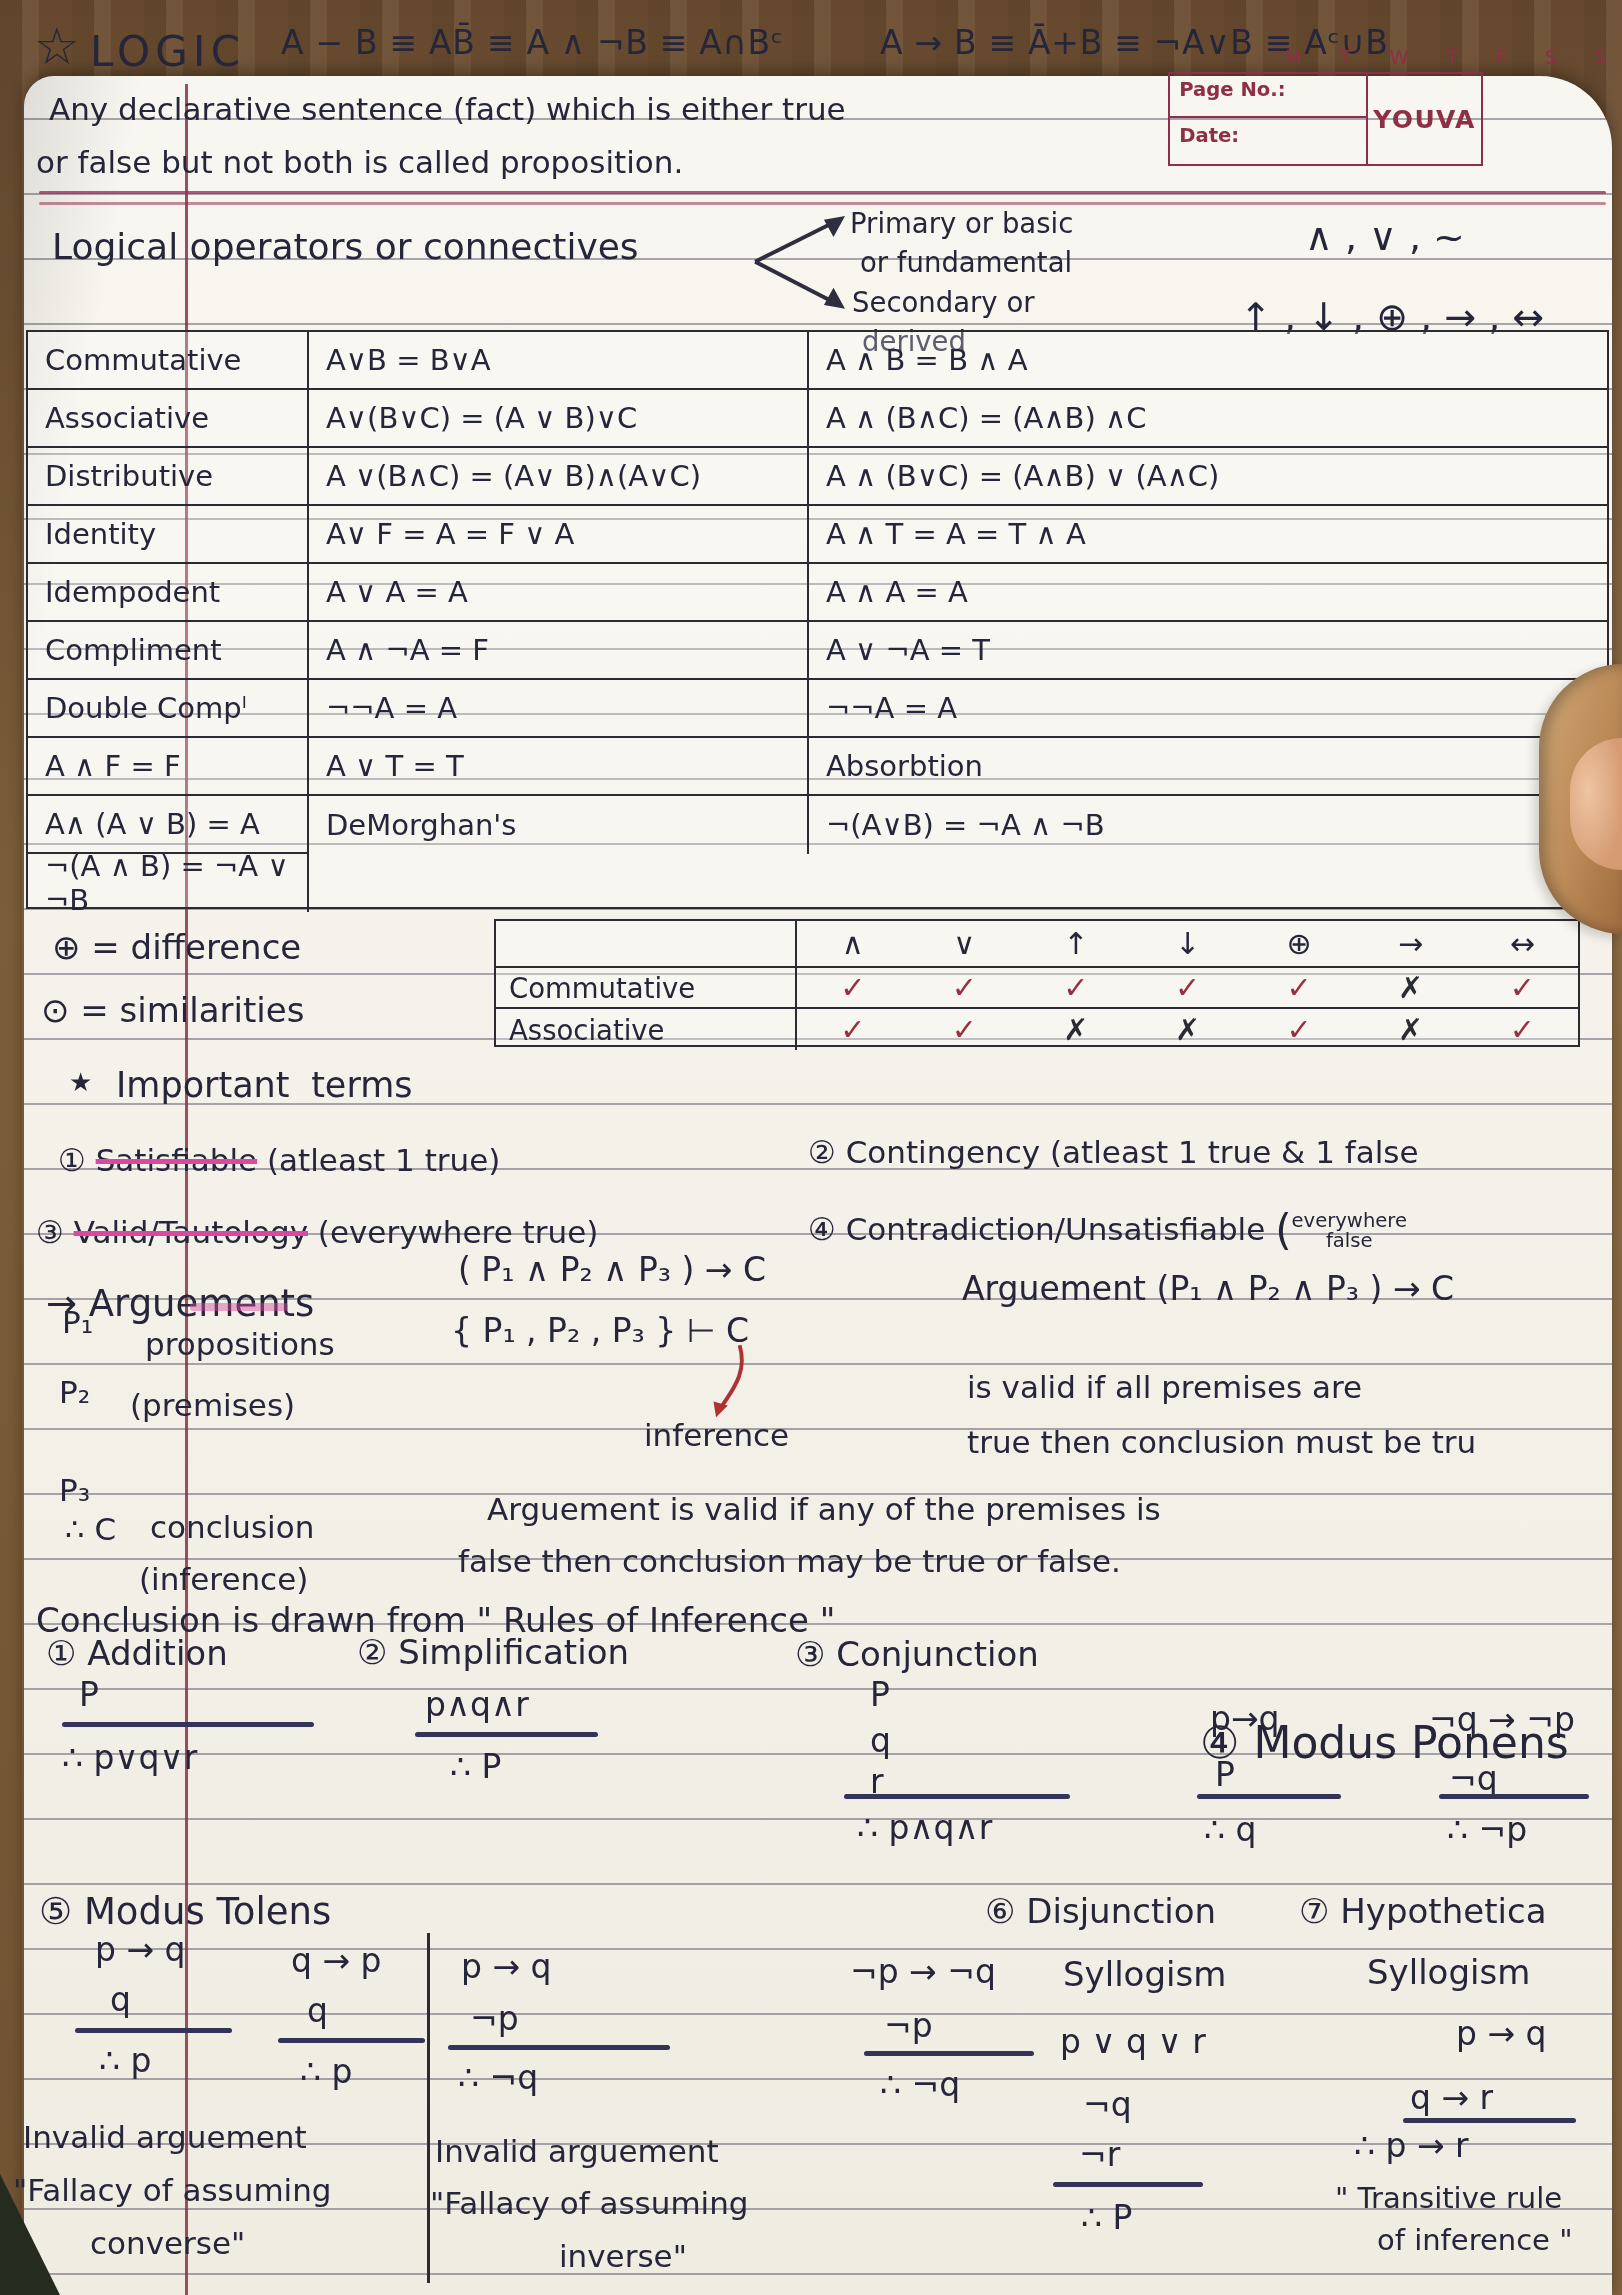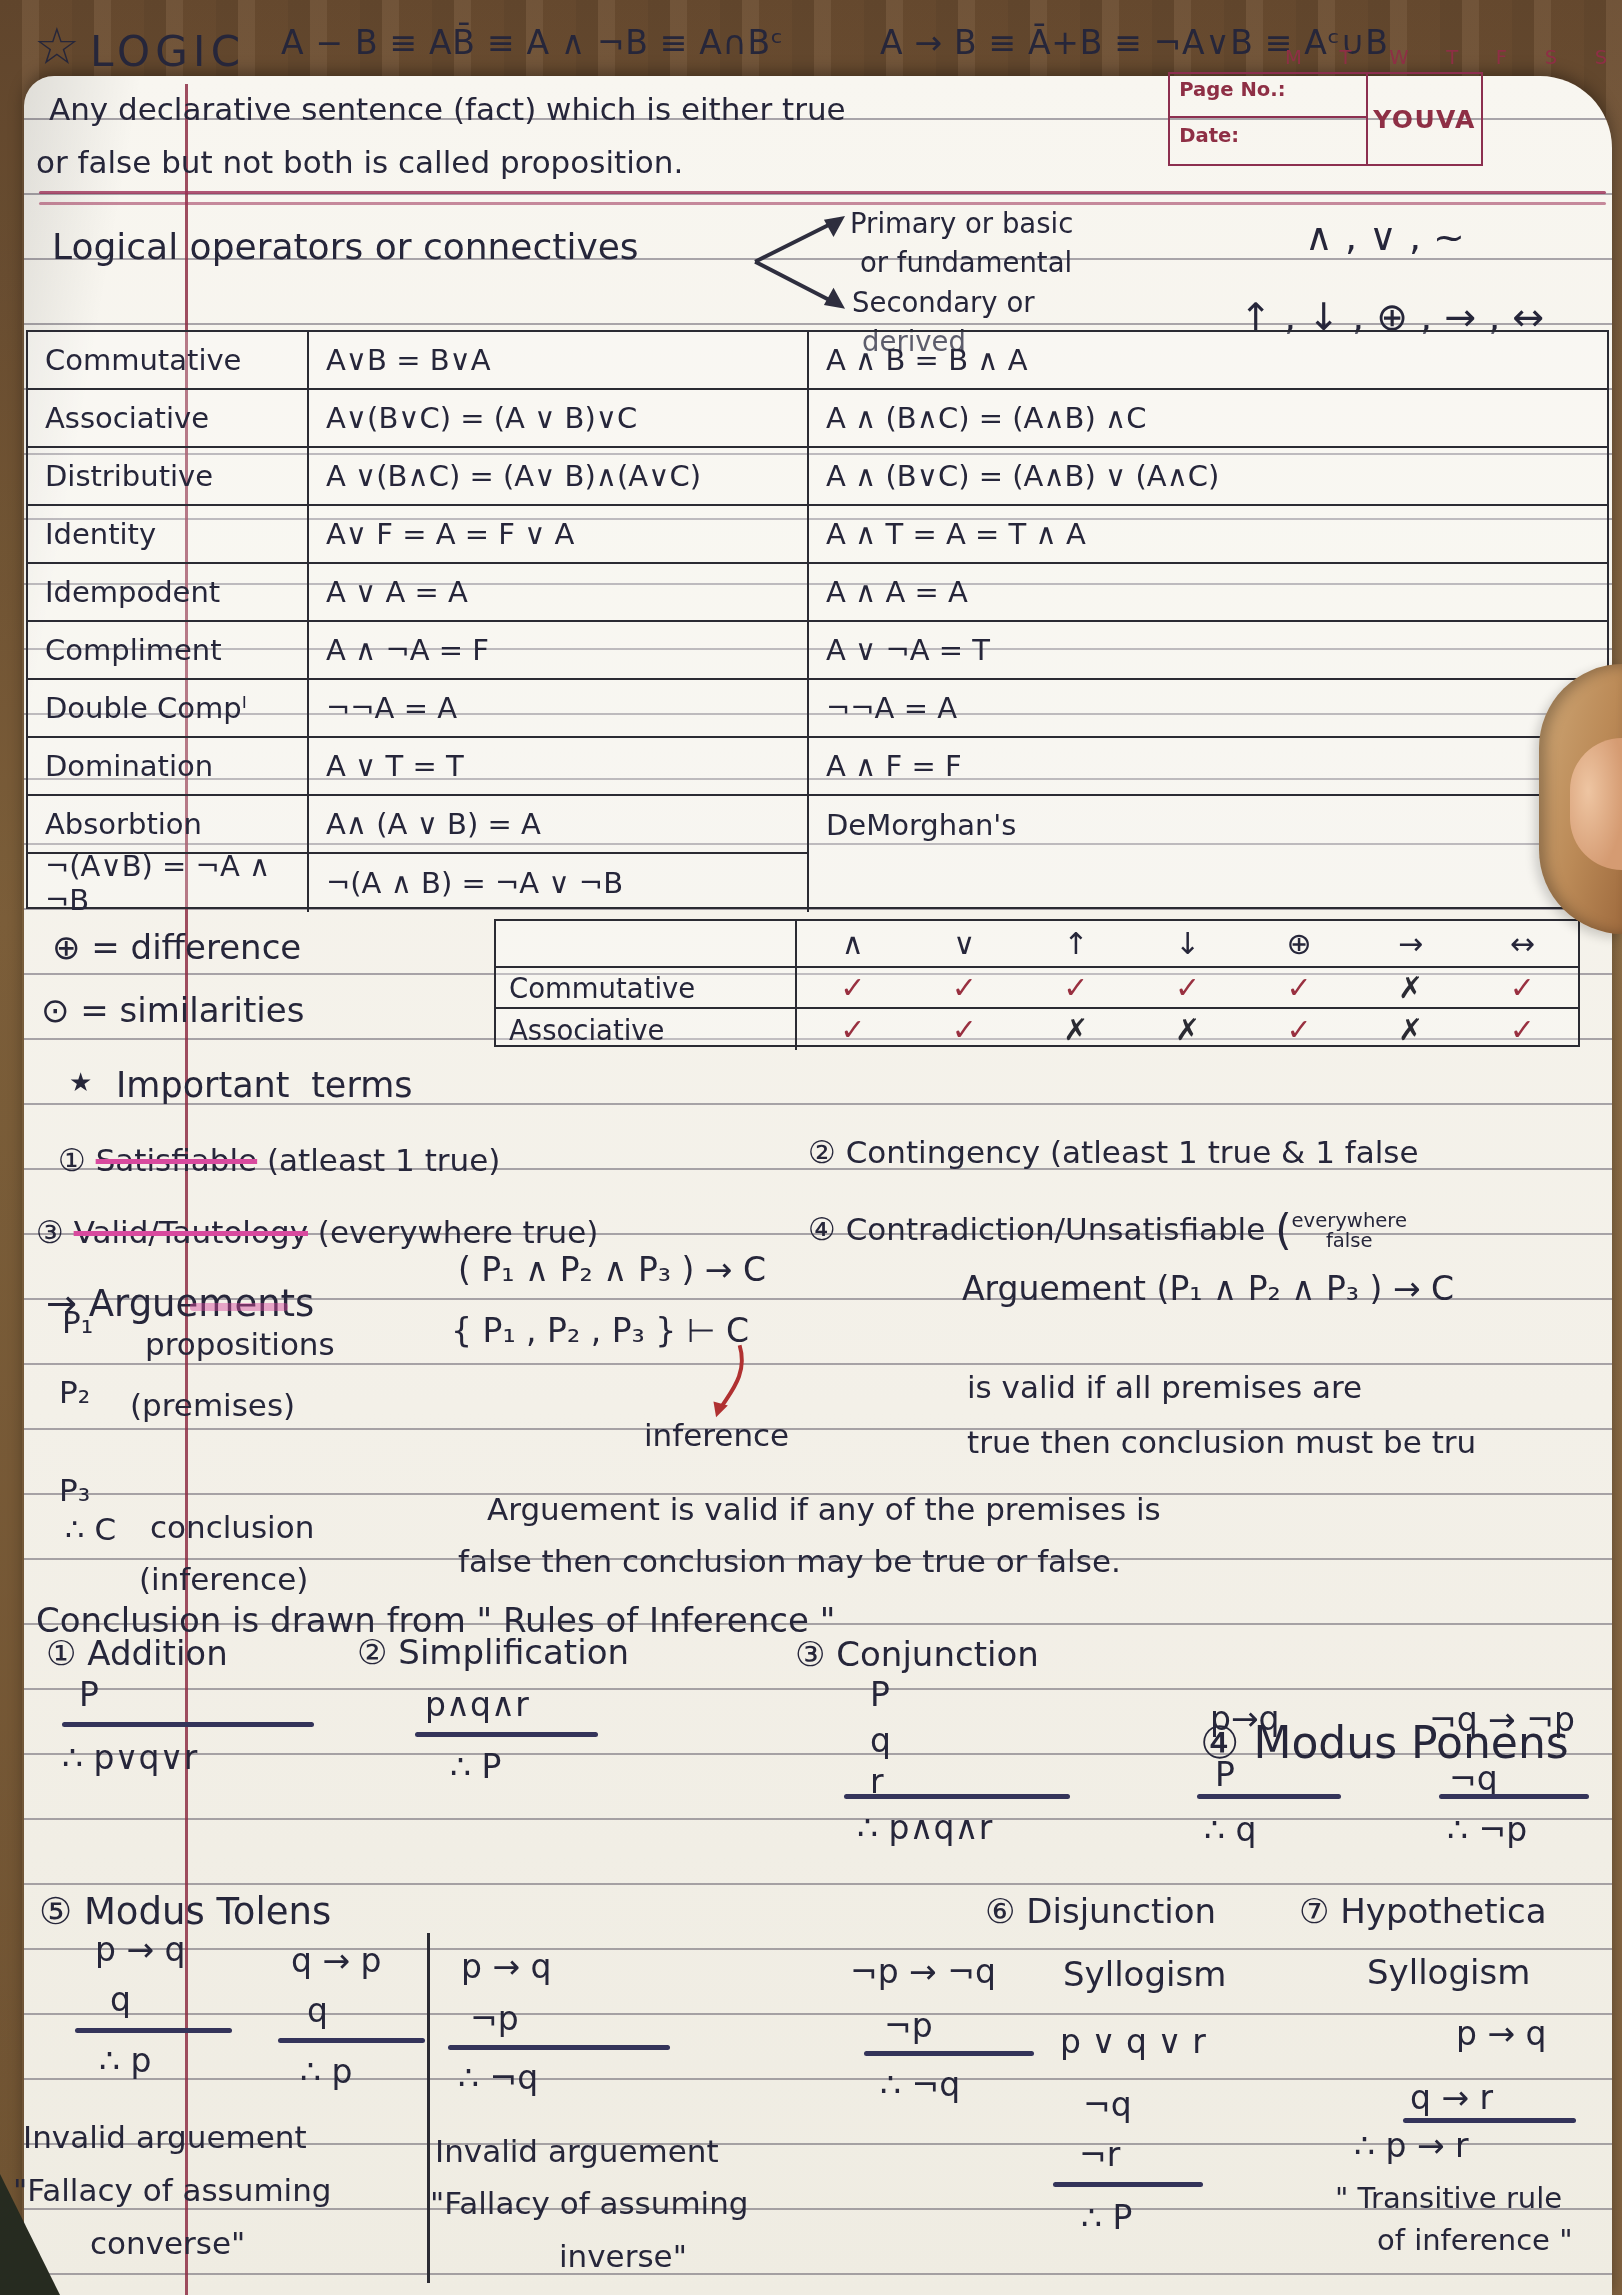--- a/index.html
+++ b/index.html
@@ -124,23 +124,22 @@
   <div>A ∧ T  =  A  =  T ∧ A</div>
   <div>Idempodent</div>
   <div>A ∨ A  =  A</div>
   <div>A ∧ A  =  A</div>
   <div>Compliment</div>
   <div>A ∧ ¬A  =  F</div>
   <div>A ∨ ¬A  =  T</div>
   <div>Double Compˡ</div>
   <div>¬¬A  =  A</div>
   <div>¬¬A  =  A</div>
-  <div>Domination</div>
+  <div>A ∧ F  =  F</div>
   <div>A ∨ T  =  T</div>
-  <div>A ∧ F  =  F</div>
   <div>Absorbtion</div>
   <div>A∧ (A ∨ B)  =  A</div>
   <div>DeMorghan's</div>
   <div>¬(A∨B)  =  ¬A ∧ ¬B</div>
   <div>¬(A ∧ B)  =  ¬A ∨ ¬B</div>
 </div>
 
 <div class="t" style="left:52px;top:928px;font-size:34px;">⊕ = difference</div>
 <div class="t" style="left:41px;top:991px;font-size:34px;">⊙ = similarities</div>
 

